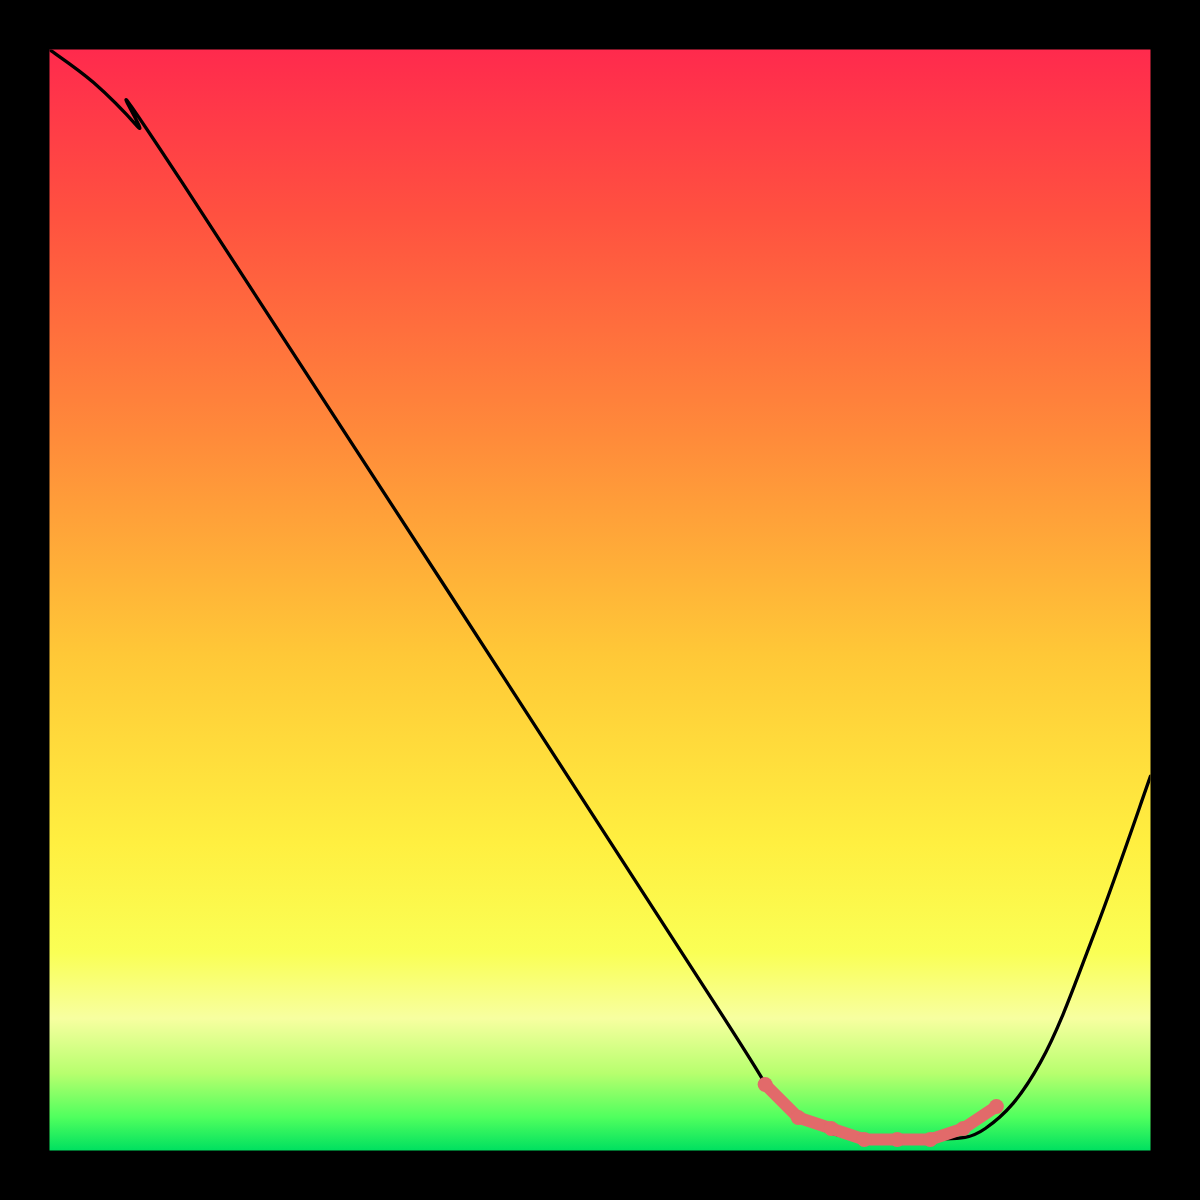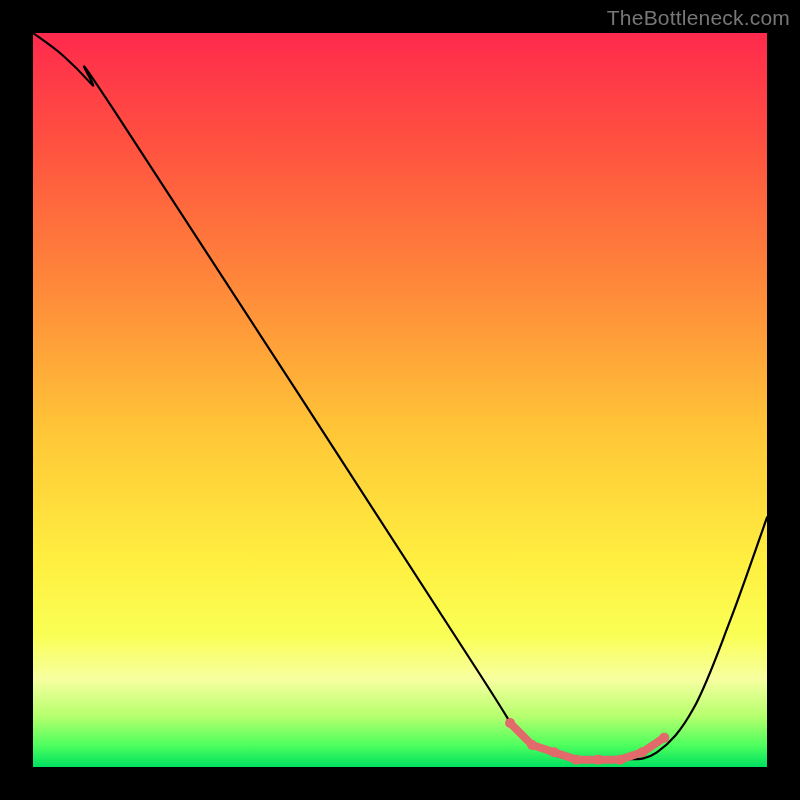--- a/index.html
+++ b/index.html
@@ -70,21 +70,20 @@
     stroke-linejoin: round;
   }
   .marker-dot {
     fill: #e26a6a;
   }
 </style>
 </head>
 <body>
 
 <div class="chart-container">
-  <div class="watermark">TheBottleneck.com</div>
   <div class="plot-area">
     <svg class="curve-layer" viewBox="0 0 734 734" preserveAspectRatio="none">
       <path id="curve" class="curve-path" d="M 0 0 C 5.2848 3.9635999999999965, 18.790399999999998 12.771599999999983, 29.36 22.019999999999982 C 39.9296 31.26839999999998, 48.1504 39.48919999999998, 58.72 51.379999999999995 C 69.2896 63.27080000000001, 19.377600000000015 -16.294799999999952, 88.08 88.08000000000004 C 156.7824 192.45480000000003, 370.3764 522.9016, 440.4 631.24 C 510.42359999999996 739.5784, 463.88800000000003 674.1056, 477.1 689.96 C 490.312 705.8144000000001, 500.58799999999997 712.714, 513.8 719.32 C 527.012 725.926, 537.288 725.3388, 550.5 726.66 C 563.712 727.9812, 573.988 727.9812, 587.2 726.66 C 600.412 725.3388, 610.688 728.5684, 623.9 719.32 C 637.112 710.0716000000001, 647.388 699.0616, 660.6 675.28 C 673.812 651.4984, 684.088 621.5512000000001, 697.3 587.2 C 710.512 552.8488, 727.394 502.93679999999995, 734 484.43999999999994"></path>
       <path id="markers-line" class="markers-path" d="M 477.1 689.96 L 499.12000000000006 711.98 L 521.14 719.32 L 543.16 726.66 L 565.1800000000001 726.66 L 587.2 726.66 L 609.22 719.32 L 631.24 704.64"></path>
       <g id="marker-dots">
           <circle cx="477.1" cy="689.96" r="5" class="marker-dot"></circle>
           <circle cx="499.12000000000006" cy="711.98" r="5" class="marker-dot"></circle>
           <circle cx="521.14" cy="719.32" r="5" class="marker-dot"></circle>
           <circle cx="543.16" cy="726.66" r="5" class="marker-dot"></circle>
           <circle cx="565.1800000000001" cy="726.66" r="5" class="marker-dot"></circle>

